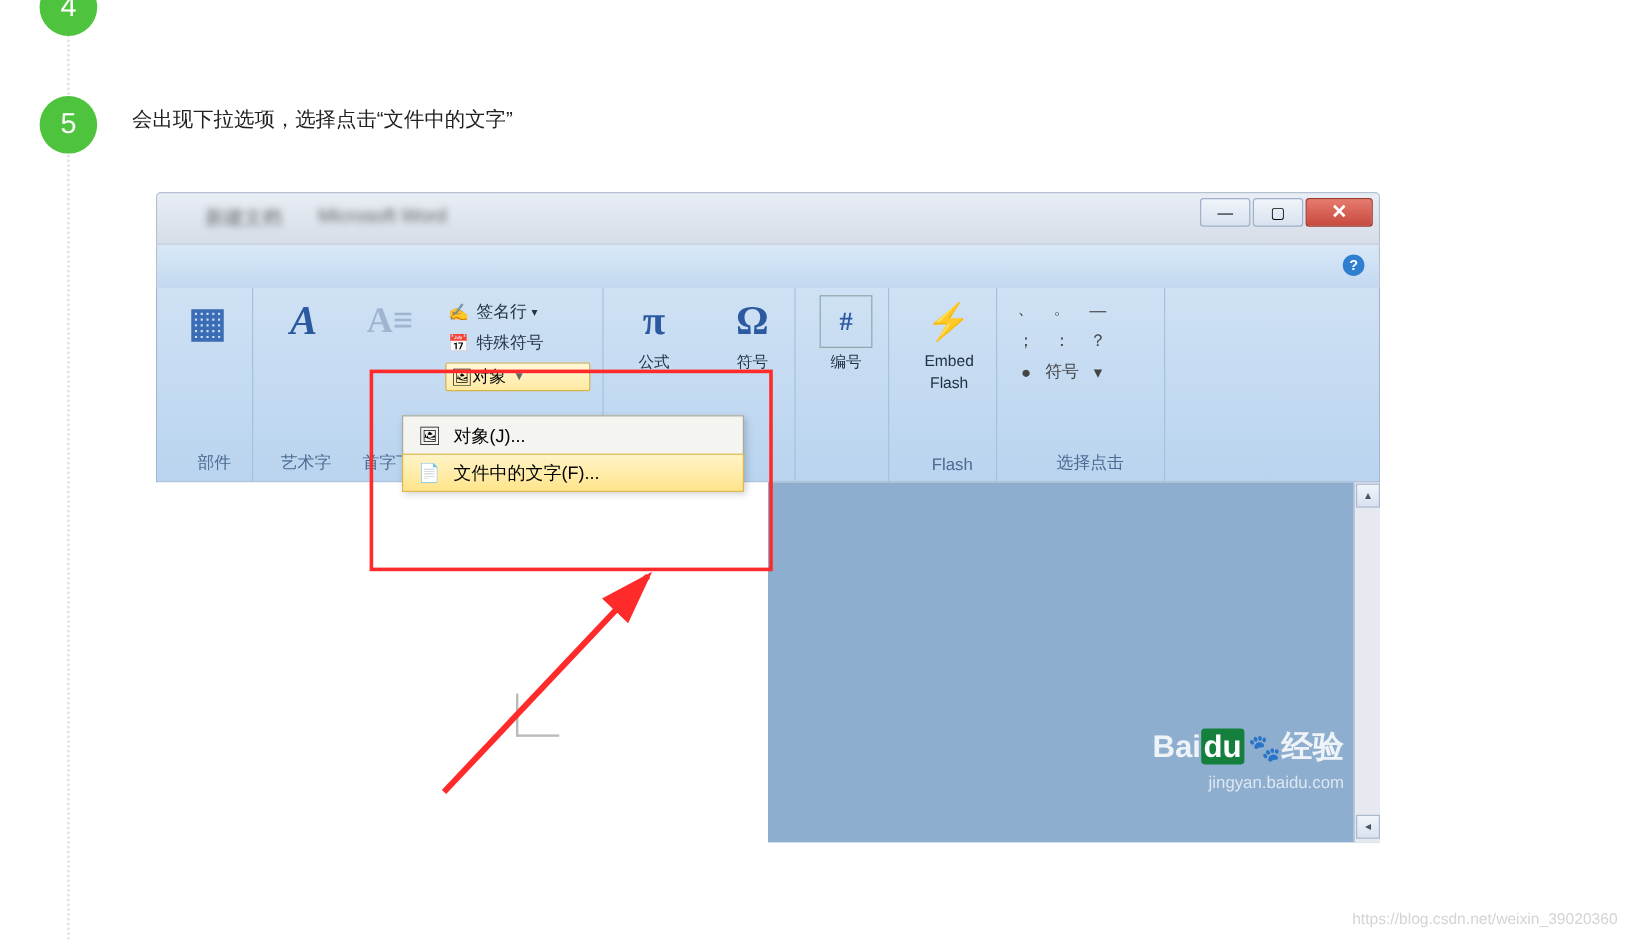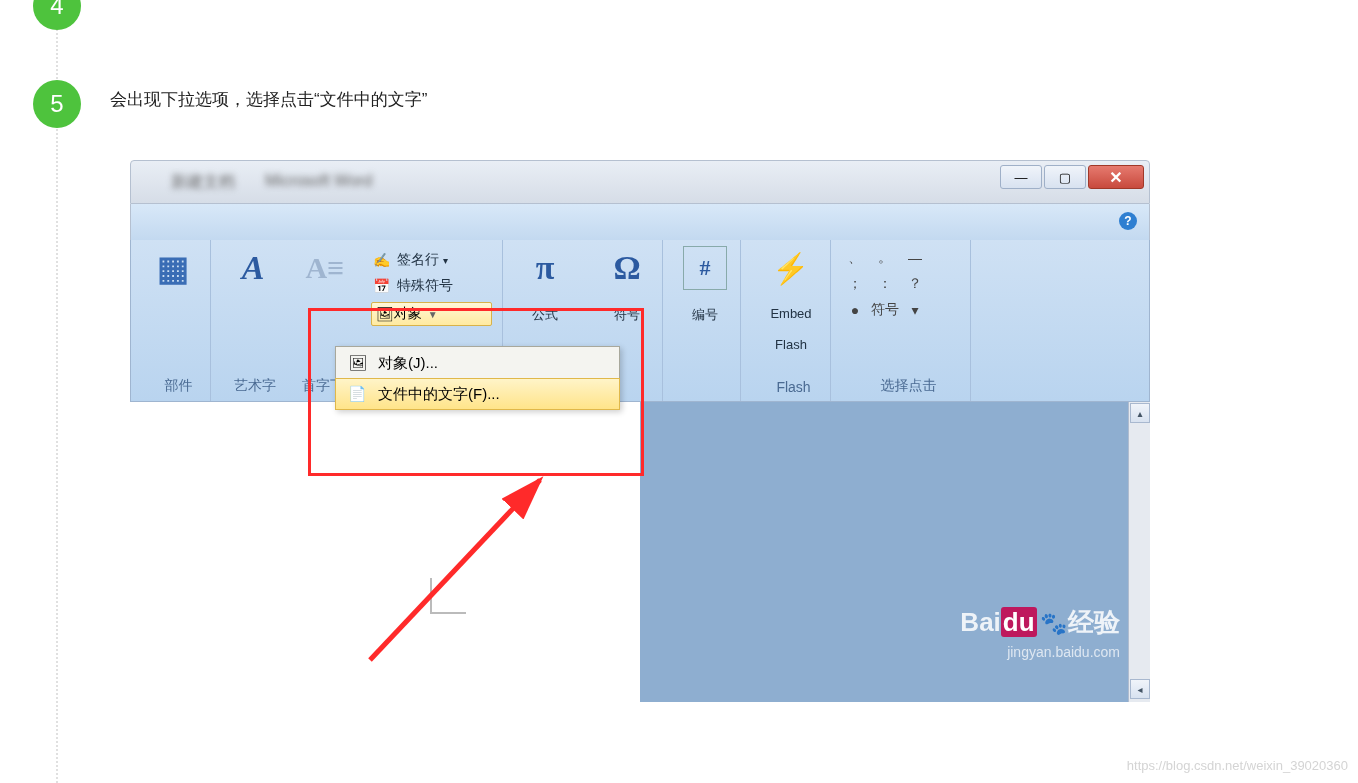--- a/index.html
+++ b/index.html
@@ -22,21 +22,21 @@
     
     .subbar { position: absolute; top: 64px; left: 20px; right: 0; height: 36px; background: linear-gradient(#d8e8f8,#c3d9f0); border-left: 1px solid #b5c0d0; border-right: 1px solid #b5c0d0; }
     .help-icon { position: absolute; right: 12px; top: 8px; width: 18px; height: 18px; border-radius: 50%; background: #2f7fd1; color: #fff; display: flex; align-items: center; justify-content: center; font-size: 12px; font-weight: bold; }
     
     .ribbon { position: absolute; top: 100px; left: 20px; right: 0; height: 162px; background: linear-gradient(#cfe1f4,#b9d4ef); border: 1px solid #9fb5d0; border-top: none; display: flex; }
     .rgroup { border-right: 1px solid #a8c0dd; position: relative; padding: 6px 10px 0; }
     .rgroup-label { position: absolute; bottom: 6px; left: 16px; right: 0; text-align: center; font-size: 14px; color: #4a6a92; }
     
     .big-btn { display: inline-flex; flex-direction: column; align-items: center; width: 60px; margin: 0 2px; cursor: pointer; }
     .big-btn .ico { width: 44px; height: 44px; display: flex; align-items: center; justify-content: center; font-size: 34px; font-family: Georgia, serif; color: #2c5aa0; font-weight: bold; }
-    .big-btn .lbl { font-size: 13px; color: #234; margin-top: 16px; }
+    .big-btn .lbl { font-size: 13px; color: #234; margin-top: 3px; }
     
     .small-row { display: flex; align-items: center; font-size: 14px; color: #234; margin: 2px 0; height: 24px; }
     .small-row .sico { width: 22px; height: 18px; margin-right: 4px; display: inline-flex; align-items: center; justify-content: center; }
     
     
     .g1 { width: 80px; }
     .g2 { width: 72px; }
     .g3 { width: 78px; }
     .g4 { width: 142px; }
     .g5 { width: 82px; }
@@ -61,21 +61,21 @@
     
     .docarea { position: absolute; top: 262px; left: 20px; width: 510px; height: 330px; background: #fff; }
     .bluearea { position: absolute; top: 262px; left: 530px; right: 0; height: 300px; background: #8eaed0; }
     .scrollbar-v { position: absolute; top: 262px; right: 0; width: 22px; height: 300px; background: #e6eaf0; border-left: 1px solid #b0bccf; }
     .scroll-btn { width: 20px; height: 20px; background: linear-gradient(#f0f4fa,#d8e2f0); border: 1px solid #a8b8cf; margin: 1px; display: flex; align-items: center; justify-content: center; font-size: 10px; color: #456; }
     
     .corner-mark { position: absolute; left: 320px; top: 438px; width: 36px; height: 36px; border-left: 2px solid #bbb; border-bottom: 2px solid #bbb; transform: rotate(0deg); }
     
     .watermark { position: absolute; right: 30px; bottom: 50px; text-align: right; color: rgba(255,255,255,0.85); }
     .watermark .brand { font-size: 26px; font-weight: bold; }
-    .watermark .brand .hi { color: #fff; background: #be185d; padding: 0 2px; border-radius: 3px; }
+    .watermark .brand .hi { color: #fff; background: #15803d; padding: 0 2px; border-radius: 3px; }
     .watermark .sub { font-size: 14px; margin-top: 4px; color: rgba(255,255,255,0.7); }
     
     .footer-url { position: absolute; right: 10px; bottom: 10px; font-size: 13px; color: #d4d4d4; }
     
     .symgrid { display: grid; grid-template-columns: repeat(3, 28px); grid-template-rows: repeat(3, 24px); font-size: 14px; color: #444; gap: 2px; }
     .symgrid span { display:flex; align-items:center; justify-content:center; }
   </style>
 </head>
 <body>
 

